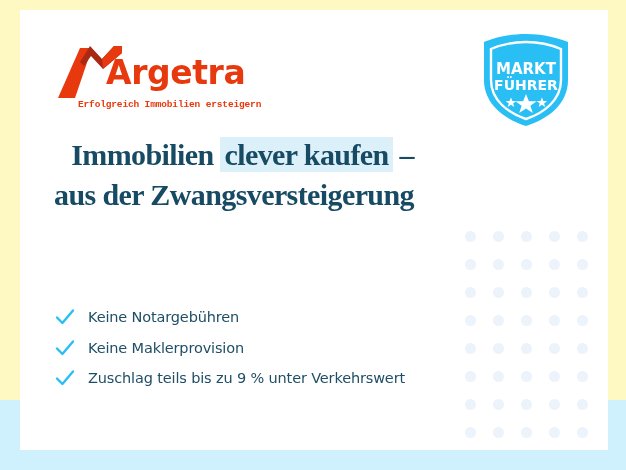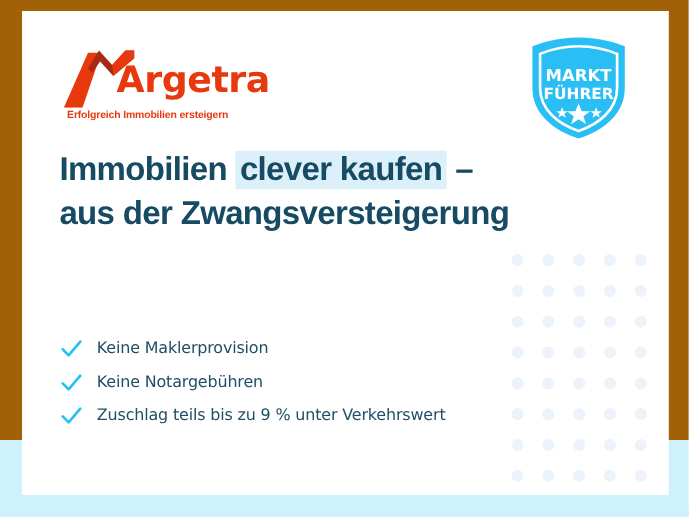--- a/index.html
+++ b/index.html
@@ -12,21 +12,21 @@
     overflow: hidden;
     background: #CFF0FD;
     font-family: "Liberation Sans", sans-serif;
   }
 
   
   #banner {
     position: relative;
     width: 626px;
     height: 400px;
-    background: #a16207;
+    background: #fef9c3;
     box-sizing: border-box;
   }
   #card {
     position: absolute;
     left: 20px;
     top: 10px;
     width: 588px;
     height: 440px;
     background: #FFFFFF;
     overflow: hidden;
@@ -77,22 +77,22 @@
     font-family: "DejaVu Sans", sans-serif;
     font-weight: bold;
     font-size: 33px;
     line-height: 38px;
     letter-spacing: -0.4px;
     color: #E8380D;
     white-space: nowrap;
   }
   #logo-tagline {
     margin-top: 1px;
-    margin-left: 3px;
-    font-family: Liberation Sans, sans-serif;
+    margin-left: 20px;
+    font-family: Liberation Mono, monospace;
     font-weight: bold;
     font-size: 9.5px;
     letter-spacing: -0.15px;
     color: #E8380D;
     white-space: nowrap;
   }
 
   
   #badge {
     position: absolute;
@@ -104,27 +104,28 @@
   }
   #badge svg { display: block; }
 
   
   #headline {
     position: absolute;
     left: 34px;
     top: 125px;
     z-index: 2;
     margin: 0;
-    font-family: Liberation Sans, sans-serif;
+    font-family: Liberation Serif, serif;
     font-weight: bold;
     font-size: 30px;
     line-height: 40px;
     letter-spacing: -0.6px;
     color: #174A63;
     white-space: nowrap;
+    text-align: right;
   }
   #headline .hl {
     background: #DCF0FA;
     padding: 1px 4px;
     box-decoration-break: clone;
     -webkit-box-decoration-break: clone;
   }
 
   
   #subtitle {
@@ -252,27 +253,27 @@
       <span>Immobilien </span><span class="hl">clever kaufen</span><span> –</span><br>
       <span>aus der Zwangsversteigerung</span>
     </h1>
 
 
     <ul id="benefit-list">
         <li>
           <svg class="check-icon" viewBox="0 0 22 22">
             <path d="M3 11.5 L8.4 17 L19 4.5" fill="none" stroke="#29BFF5" stroke-width="2.4" stroke-linecap="round" stroke-linejoin="round"></path>
           </svg>
-          <span class="benefit-label">Keine Maklerprovision</span>
+          <span class="benefit-label">Keine Notargebühren</span>
         </li>
         <li>
           <svg class="check-icon" viewBox="0 0 22 22">
             <path d="M3 11.5 L8.4 17 L19 4.5" fill="none" stroke="#29BFF5" stroke-width="2.4" stroke-linecap="round" stroke-linejoin="round"></path>
           </svg>
-          <span class="benefit-label">Keine Notargebühren</span>
+          <span class="benefit-label">Keine Maklerprovision</span>
         </li>
         <li>
           <svg class="check-icon" viewBox="0 0 22 22">
             <path d="M3 11.5 L8.4 17 L19 4.5" fill="none" stroke="#29BFF5" stroke-width="2.4" stroke-linecap="round" stroke-linejoin="round"></path>
           </svg>
           <span class="benefit-label">Zuschlag teils bis zu 9 % unter Verkehrswert</span>
         </li>
       </ul>
 
   </div>

